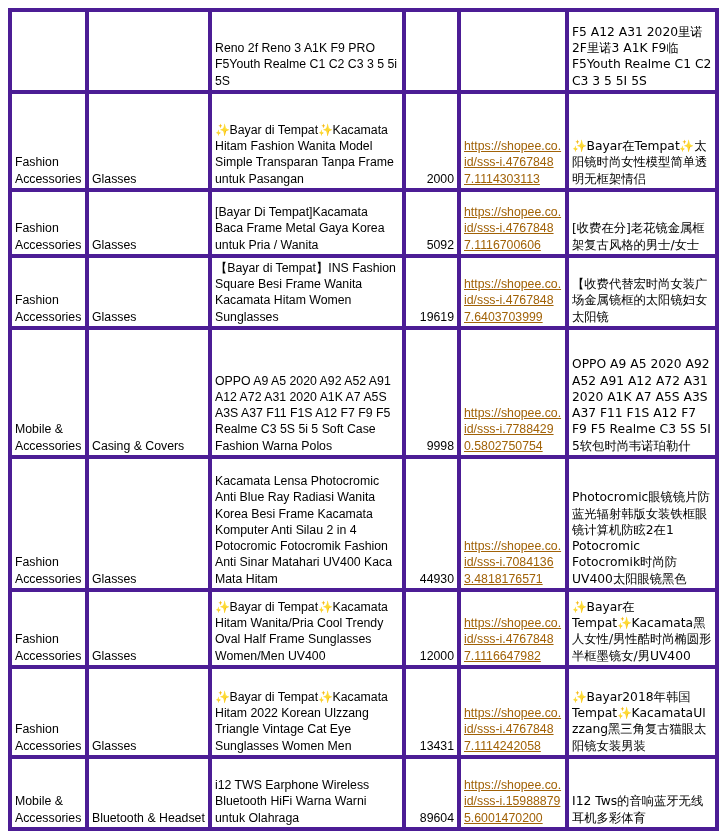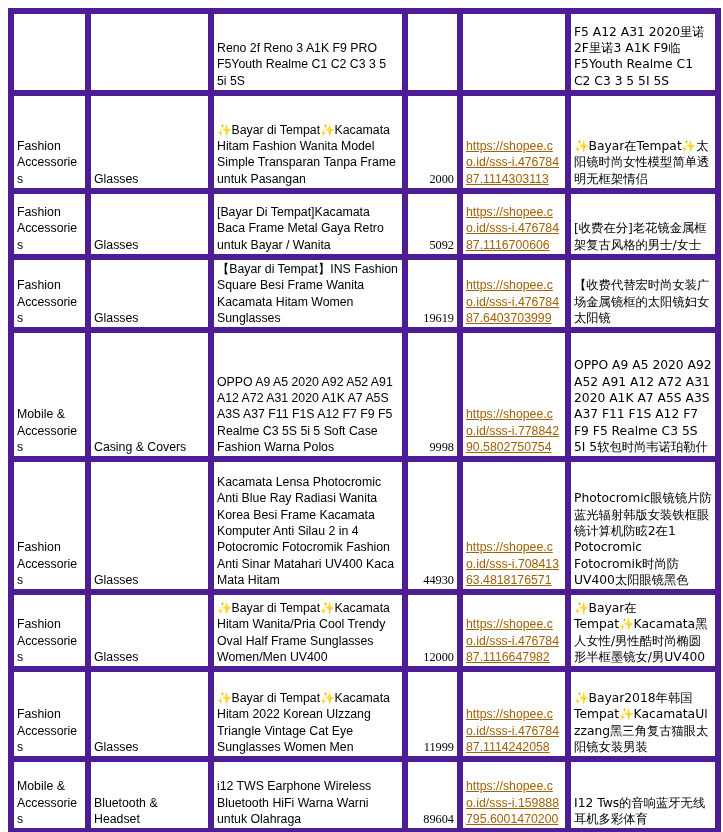--- a/index.html
+++ b/index.html
@@ -22,38 +22,37 @@
     width: 707px;
   }
   table.data-table {
     border-collapse: collapse;
     table-layout: fixed;
     width: 707px;
     font-size: 12.3px;
     line-height: 16.3px;
   }
   table.data-table td {
-    border: 6px solid #4c1d95;
+    border: 4px solid #4c1d95;
     vertical-align: bottom;
     padding: 1px 3px 1px 3px;
     word-wrap: break-word;
     overflow-wrap: break-word;
     white-space: pre-wrap;
   }
   col.c-category   { width: 77px; }
   col.c-subcat     { width: 123px; }
   col.c-title      { width: 194px; }
   col.c-qty        { width: 55px; }
   col.c-link       { width: 108px; }
   col.c-translated { width: 150px; }
 
   td.cell-qty {
     text-align: right;
     padding-right: 4px;
-    font-family: Liberation Serif, serif;
   }
   td.cell-link {
     padding-left: 2px;
     padding-right: 1px;
   }
   td.cell-translated {
     padding-left: 4px;
   }
   td.cell-title {
     padding-left: 5px;
@@ -98,21 +97,21 @@
           <td class="cell-category">Fashion Accessories</td>
           <td class="cell-subcategory">Glasses</td>
           <td class="cell-title"><span class="sparkle">✨</span><span>Bayar di Tempat</span><span class="sparkle">✨</span><span>Kacamata Hitam Fashion Wanita Model Simple Transparan Tanpa Frame untuk Pasangan</span></td>
           <td class="cell-qty">2000</td>
           <td class="cell-link"><span class="link-text">https://shopee.co.id/sss-i.47678487.1114303113</span></td>
           <td class="cell-translated cjk"><span class="sparkle">✨</span><span>Bayar在Tempat</span><span class="sparkle">✨</span><span>太阳镜时尚女性模型简单透明无框架情侣</span></td>
         </tr>
         <tr style="height: 66px;">
           <td class="cell-category">Fashion Accessories</td>
           <td class="cell-subcategory">Glasses</td>
-          <td class="cell-title"><span>[Bayar Di Tempat]Kacamata Baca Frame Metal Gaya Retro untuk Bayar / Wanita</span></td>
+          <td class="cell-title"><span>[Bayar Di Tempat]Kacamata Baca Frame Metal Gaya Korea untuk Pria / Wanita</span></td>
           <td class="cell-qty">5092</td>
           <td class="cell-link"><span class="link-text">https://shopee.co.id/sss-i.47678487.1116700606</span></td>
           <td class="cell-translated cjk"><span>[收费在分]老花镜金属框架复古风格的男士/女士</span></td>
         </tr>
         <tr style="height: 72px;">
           <td class="cell-category">Fashion Accessories</td>
           <td class="cell-subcategory">Glasses</td>
           <td class="cell-title"><span>【Bayar di Tempat】INS Fashion Square Besi Frame Wanita Kacamata Hitam Women Sunglasses</span></td>
           <td class="cell-qty">19619</td>
           <td class="cell-link"><span class="link-text">https://shopee.co.id/sss-i.47678487.6403703999</span></td>
@@ -139,21 +138,21 @@
           <td class="cell-subcategory">Glasses</td>
           <td class="cell-title"><span class="sparkle">✨</span><span>Bayar di Tempat</span><span class="sparkle">✨</span><span>Kacamata Hitam Wanita/Pria Cool Trendy Oval Half Frame Sunglasses Women/Men UV400</span></td>
           <td class="cell-qty">12000</td>
           <td class="cell-link"><span class="link-text">https://shopee.co.id/sss-i.47678487.1116647982</span></td>
           <td class="cell-translated cjk"><span class="sparkle">✨</span><span>Bayar在Tempat</span><span class="sparkle">✨</span><span>Kacamata黑人女性/男性酷时尚椭圆形半框墨镜女/男UV400</span></td>
         </tr>
         <tr style="height: 90px;">
           <td class="cell-category">Fashion Accessories</td>
           <td class="cell-subcategory">Glasses</td>
           <td class="cell-title"><span class="sparkle">✨</span><span>Bayar di Tempat</span><span class="sparkle">✨</span><span>Kacamata Hitam 2022 Korean Ulzzang Triangle Vintage Cat Eye Sunglasses Women Men</span></td>
-          <td class="cell-qty">11999</td>
+          <td class="cell-qty">13431</td>
           <td class="cell-link"><span class="link-text">https://shopee.co.id/sss-i.47678487.1114242058</span></td>
           <td class="cell-translated cjk"><span class="sparkle">✨</span><span>Bayar2018年韩国Tempat</span><span class="sparkle">✨</span><span>KacamataUlzzang黑三角复古猫眼太阳镜女装男装</span></td>
         </tr>
         <tr style="height: 72px;">
           <td class="cell-category">Mobile &amp; Accessories</td>
           <td class="cell-subcategory">Bluetooth &amp; Headset</td>
           <td class="cell-title"><span>i12 TWS Earphone Wireless Bluetooth HiFi Warna Warni untuk Olahraga</span></td>
           <td class="cell-qty">89604</td>
           <td class="cell-link"><span class="link-text">https://shopee.co.id/sss-i.159888795.6001470200</span></td>
           <td class="cell-translated cjk"><span>I12 Tws的音响蓝牙无线耳机多彩体育</span></td>

